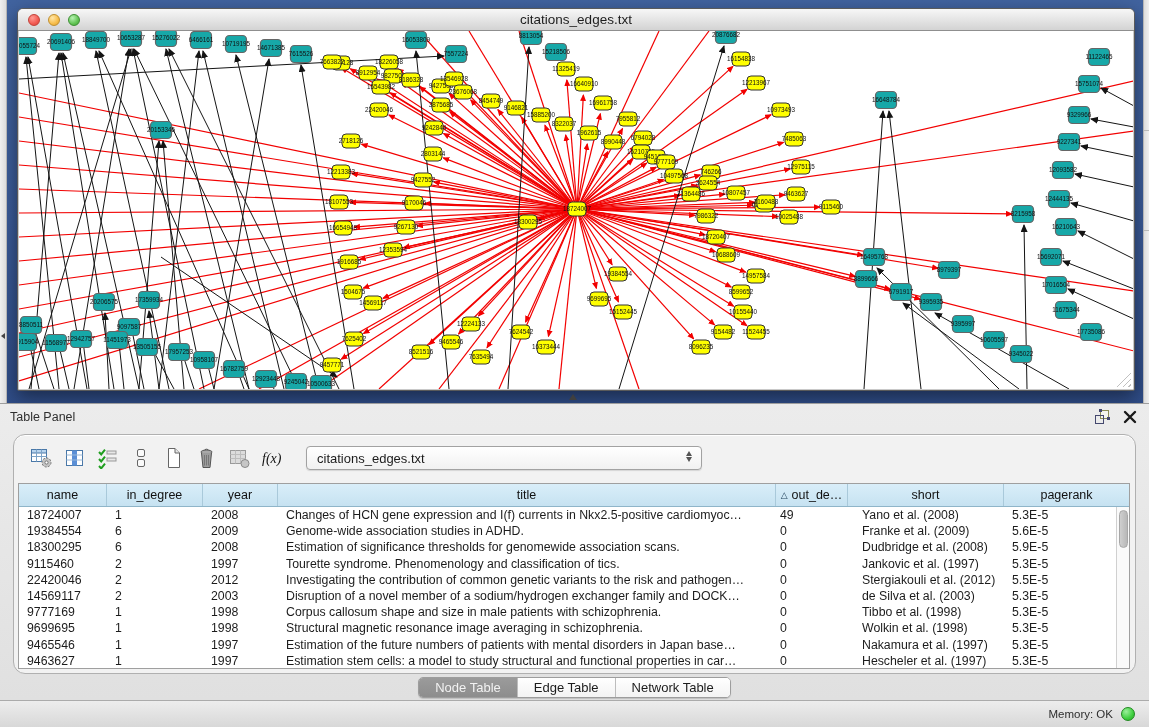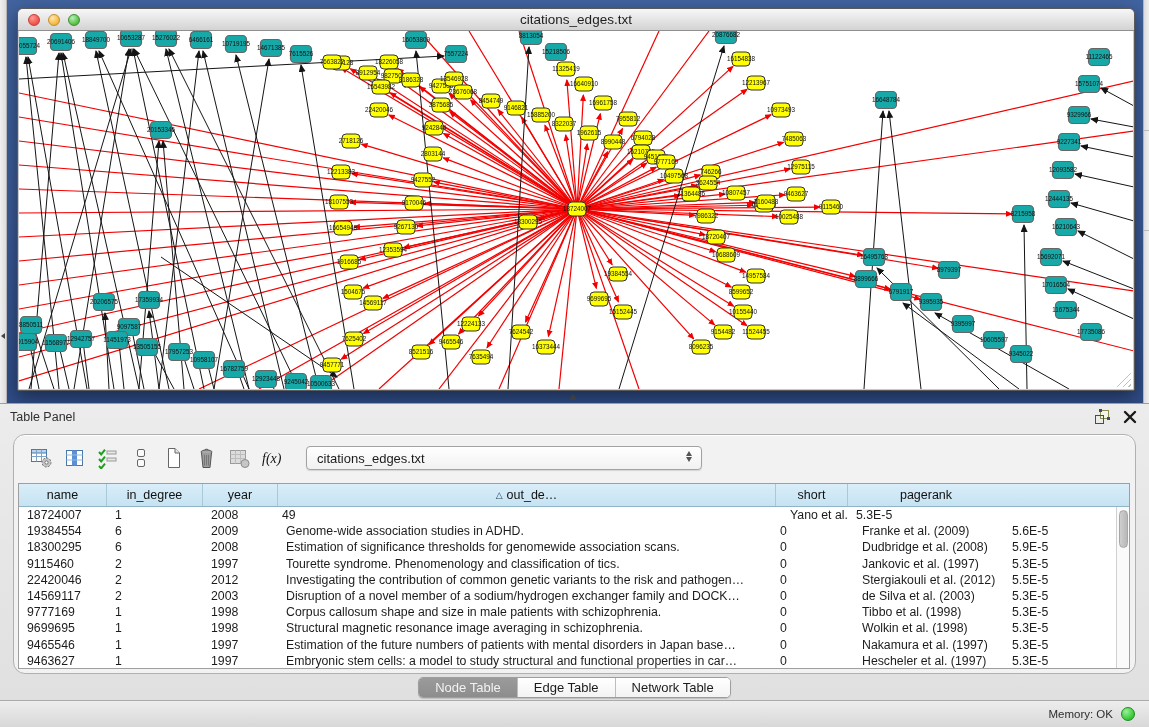--- a/index.html
+++ b/index.html
@@ -637,35 +637,39 @@
             <div class="hc">
               <span>name</span>
             </div>
             <div class="hc">
               <span>in_degree</span>
             </div>
             <div class="hc">
               <span>year</span>
             </div>
             <div class="hc">
+              <span>title</span>
+            </div>
+            <div class="hc">
               <span class="sort-tri">△</span>
               <span>out_de…</span>
             </div>
             <div class="hc">
               <span>short</span>
             </div>
             <div class="hc">
               <span>pagerank</span>
             </div>
           </div>
         <div class="tbody" id="tbody">
             <div class="trow">
               <div class="tc c0">18724007</div>
               <div class="tc c1">1</div>
               <div class="tc c2">2008</div>
+              <div class="tc c3">Changes of HCN gene expression and I(f) currents in Nkx2.5-positive cardiomyoc…</div>
               <div class="tc c4">49</div>
               <div class="tc c5">Yano et al. (2008)</div>
               <div class="tc c6">5.3E-5</div>
             </div>
             <div class="trow">
               <div class="tc c0">19384554</div>
               <div class="tc c1">6</div>
               <div class="tc c2">2009</div>
               <div class="tc c3">Genome-wide association studies in ADHD.</div>
               <div class="tc c4">0</div>
@@ -732,21 +736,21 @@
               <div class="tc c2">1997</div>
               <div class="tc c3">Estimation of the future numbers of patients with mental disorders in Japan base…</div>
               <div class="tc c4">0</div>
               <div class="tc c5">Nakamura et al. (1997)</div>
               <div class="tc c6">5.3E-5</div>
             </div>
             <div class="trow">
               <div class="tc c0">9463627</div>
               <div class="tc c1">1</div>
               <div class="tc c2">1997</div>
-              <div class="tc c3">Embryonic stem cells: a model to study structural and functional properties in car…</div>
+              <div class="tc c3">Estimation stem cells: a model to study structural and functional properties in car…</div>
               <div class="tc c4">0</div>
               <div class="tc c5">Hescheler et al. (1997)</div>
               <div class="tc c6">5.3E-5</div>
             </div>
           </div>
         <div class="vscroll">
           <div class="thumb"></div>
         </div>
       </div>
     </div>

